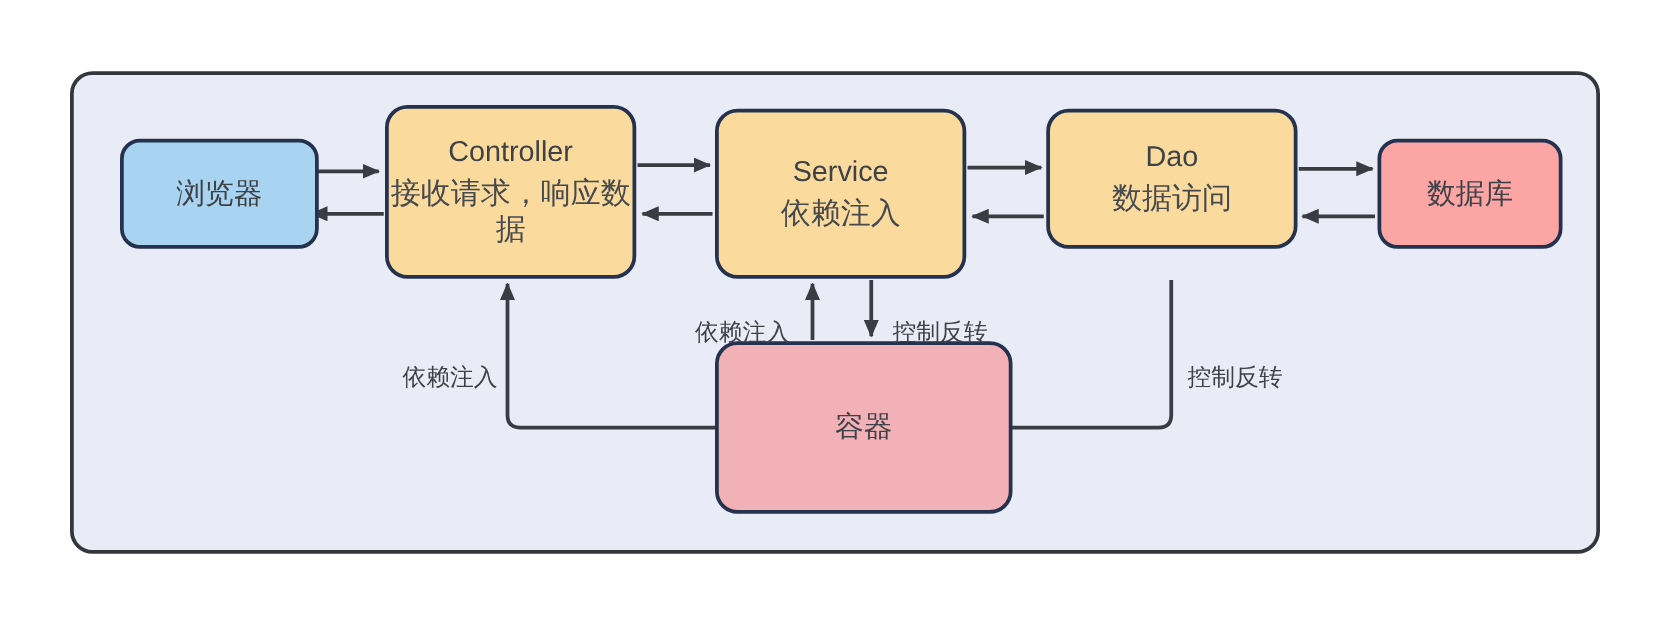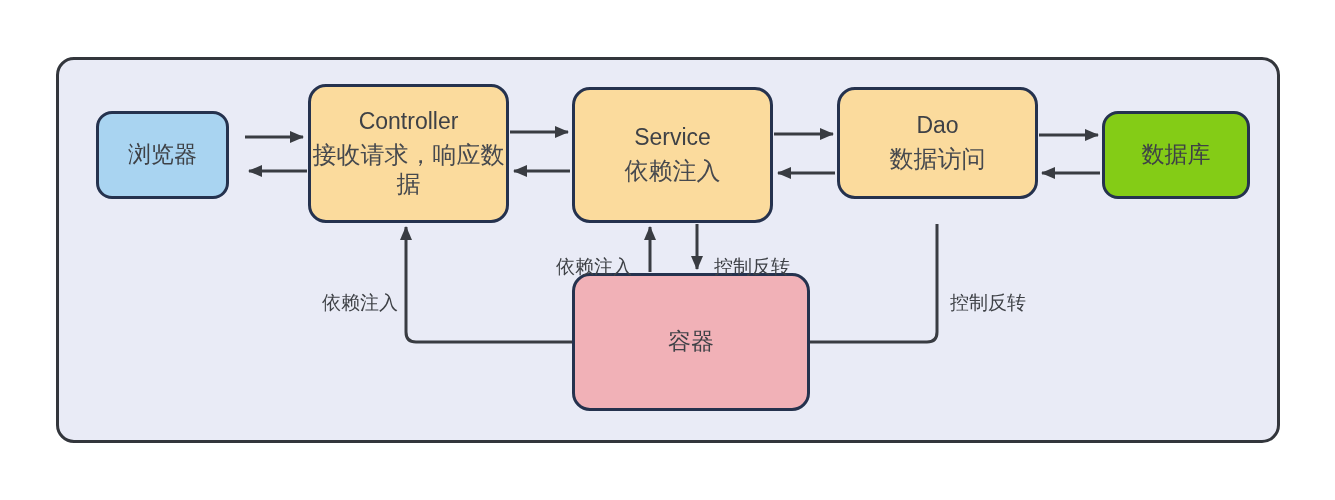--- a/index.html
+++ b/index.html
@@ -40,21 +40,21 @@
     font-size: 23px;
     color: #3e4146;
     line-height: 1.2;
   }
   .node-subtitle {
     font-size: 24px;
     color: #46494e;
     line-height: 1.2;
     margin-top: 5px;
   }
-  .node-browser   { left: 96px;  top: 111px; width: 133px; height: 88px;  border-radius: 16px; }
+  .node-browser   { left: 96px;  top: 111px; width: 159px; height: 88px;  border-radius: 16px; }
   .node-controller{ left: 308px; top: 84px;  width: 201px; height: 139px; border-radius: 18px; }
   .node-service   { left: 572px; top: 87px;  width: 201px; height: 136px; border-radius: 18px; }
   .node-dao       { left: 837px; top: 87px;  width: 201px; height: 112px; border-radius: 18px; }
   .node-database  { left: 1102px;top: 111px; width: 148px; height: 88px;  border-radius: 16px; }
   .node-container { left: 572px; top: 273px; width: 238px; height: 138px; border-radius: 18px; }
   .edge-label {
     position: absolute;
     font-size: 19px;
     color: #3e4146;
     width: 84px;
@@ -116,21 +116,21 @@
   <div class="node node-service" style="background: rgb(251, 219, 157);">
     <div class="node-title">Service</div>
     <div class="node-subtitle">依赖注入</div>
   </div>
 
   <div class="node node-dao" style="background: rgb(251, 219, 157);">
     <div class="node-title">Dao</div>
     <div class="node-subtitle">数据访问</div>
   </div>
 
-  <div class="node node-database" style="background: #84cc16; text-align: right;">
+  <div class="node node-database" style="background: #fca5a5; text-align: right;">
     <div class="node-title">数据库</div>
   </div>
 
   <div class="node node-container" style="background: rgb(241, 177, 183);">
     <div class="node-title">容器</div>
   </div>
 
   <div class="edge-label label-controller-di">依赖注入</div>
   <div class="edge-label label-service-di">依赖注入</div>
   <div class="edge-label label-service-ioc">控制反转</div>

